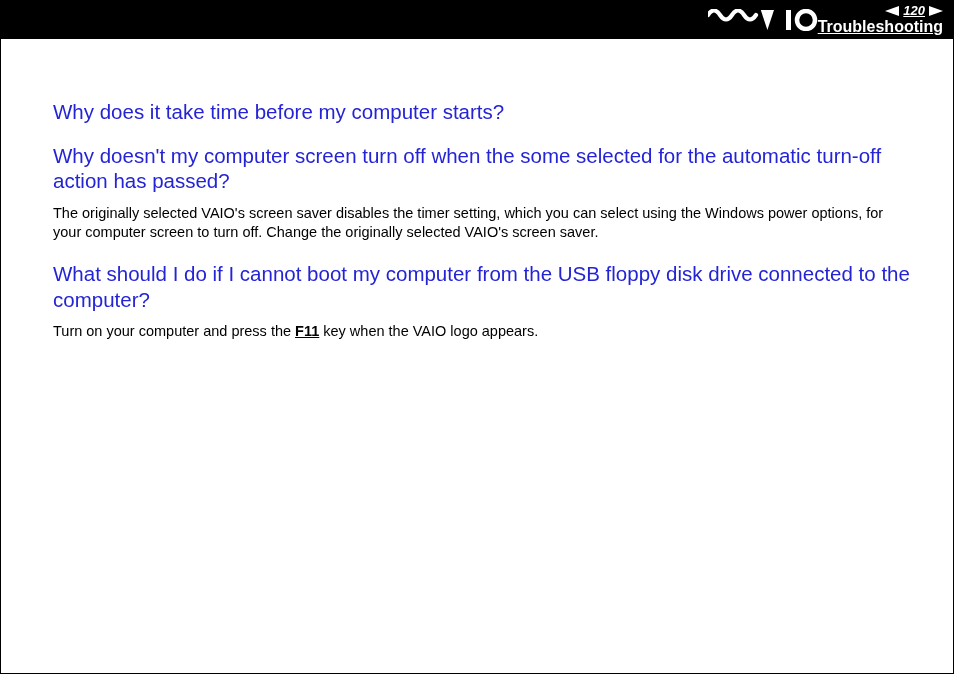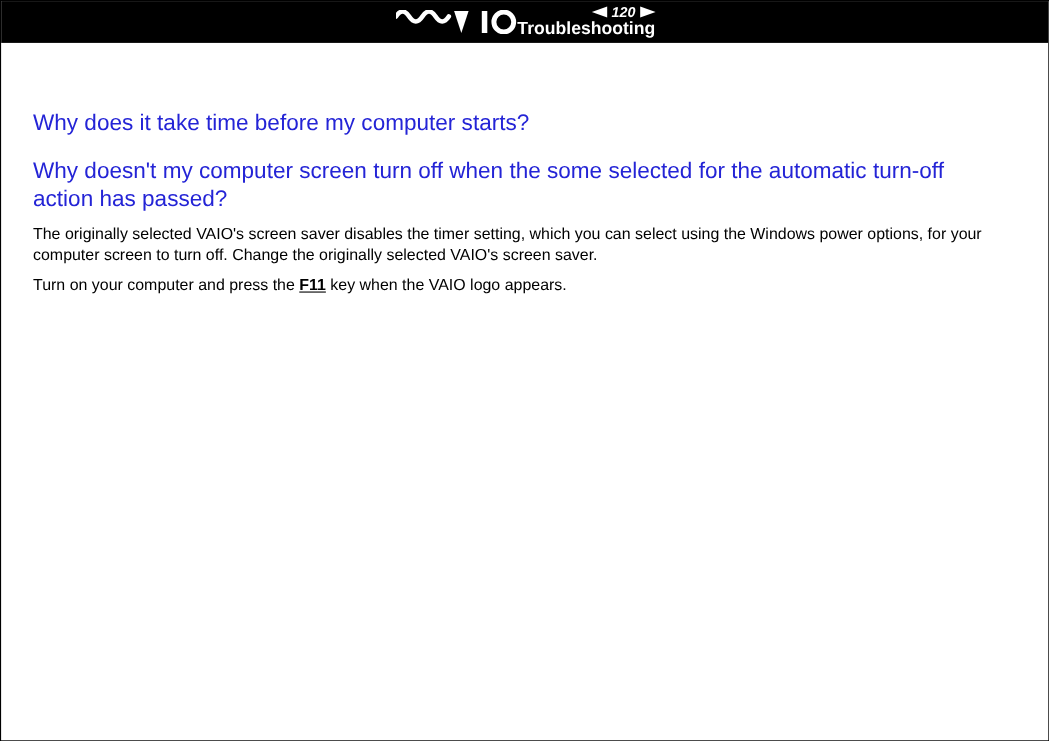--- a/index.html
+++ b/index.html
@@ -10,23 +10,24 @@
     font-family: Arial, Helvetica, sans-serif;
     position: relative;
     border: 1px solid #000;
   }
   .header {
     background: #000000;
     color: #ffffff;
     height: 38px;
     display: flex;
     align-items: center;
-    justify-content: center;
+    justify-content: flex-end;
     padding: 0 10px 0 12px;
     position: relative;
+    text-decoration: underline;
   }
   .logo {
     display: flex;
     align-items: center;
   }
   .logo svg { display: block; }
   .header-right {
     text-align: right;
     line-height: 1.1;
   }
@@ -52,21 +53,21 @@
   .page-nav .arrow-right {
     border-top: 5px solid transparent;
     border-bottom: 5px solid transparent;
     border-left: 14px solid #fff;
   }
   .section-name {
     font-weight: bold;
     font-size: 16px;
   }
   .content {
-    padding: 60px 40px 20px 29px;
+    padding: 60px 40px 20px 52px;
   }
   .qheading {
     color: #2424d6;
     font-size: 20.5px;
     font-weight: normal;
     margin-top: 18px;
     margin-bottom: 10px;
     line-height: 1.25;
   }
   .qheading.first { margin-top: 0; }
@@ -102,15 +103,16 @@
 </div>
 
 <div class="content">
 
   <h2 class="qheading first">Why does it take time before my computer starts?</h2>
 
   <h2 class="qheading">Why doesn't my computer screen turn off when the some selected for the automatic turn-off action has passed?</h2>
   <p class="body-text">The originally selected VAIO's screen saver disables the timer setting, which you can select using the Windows power options, for your computer screen to turn off.
 Change the originally selected VAIO's screen saver.</p>
 
+  <h2 class="qheading">What should I do if I cannot boot my computer from the USB floppy disk drive connected to the computer?</h2>
   <p class="body-text">Turn on your computer and press the <b>F11</b> key when the VAIO logo appears.</p>
 
 </div>
 
 </body></html>

